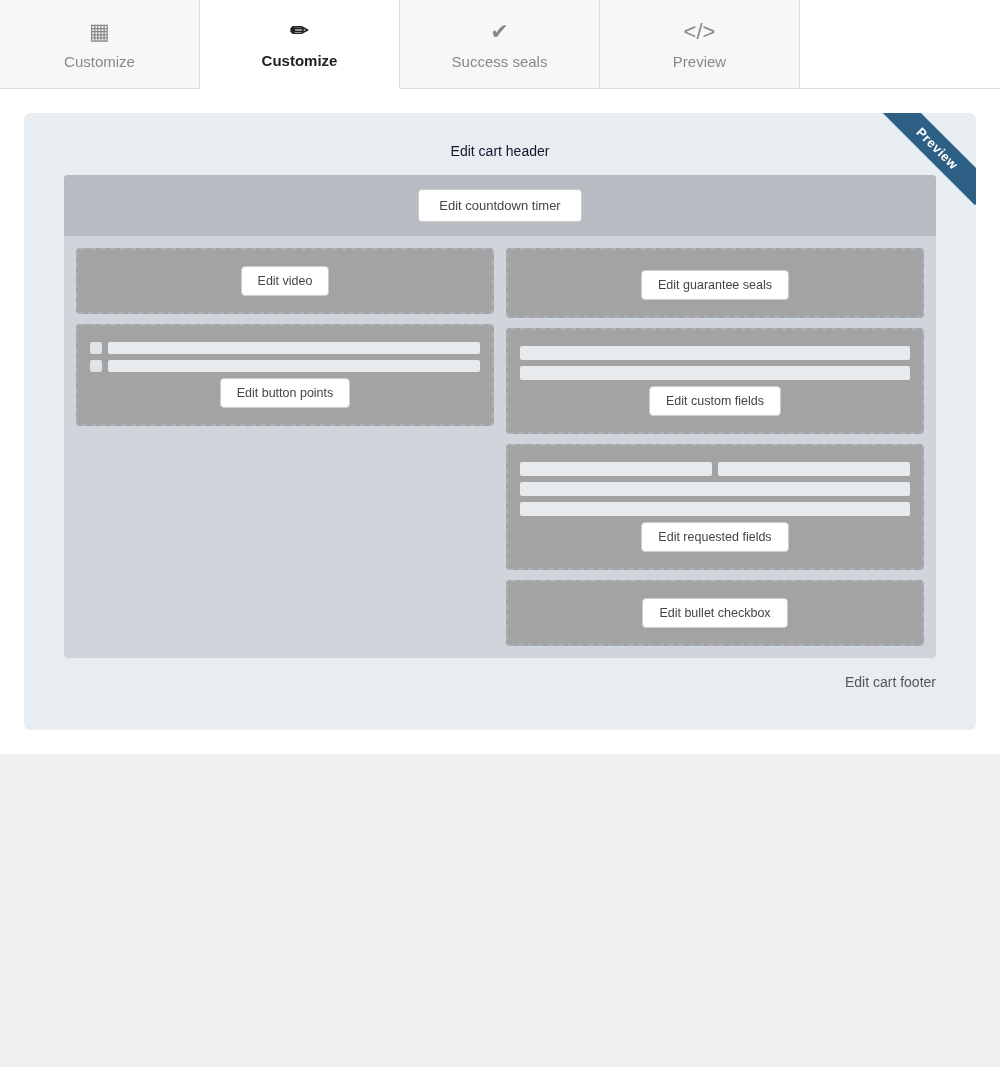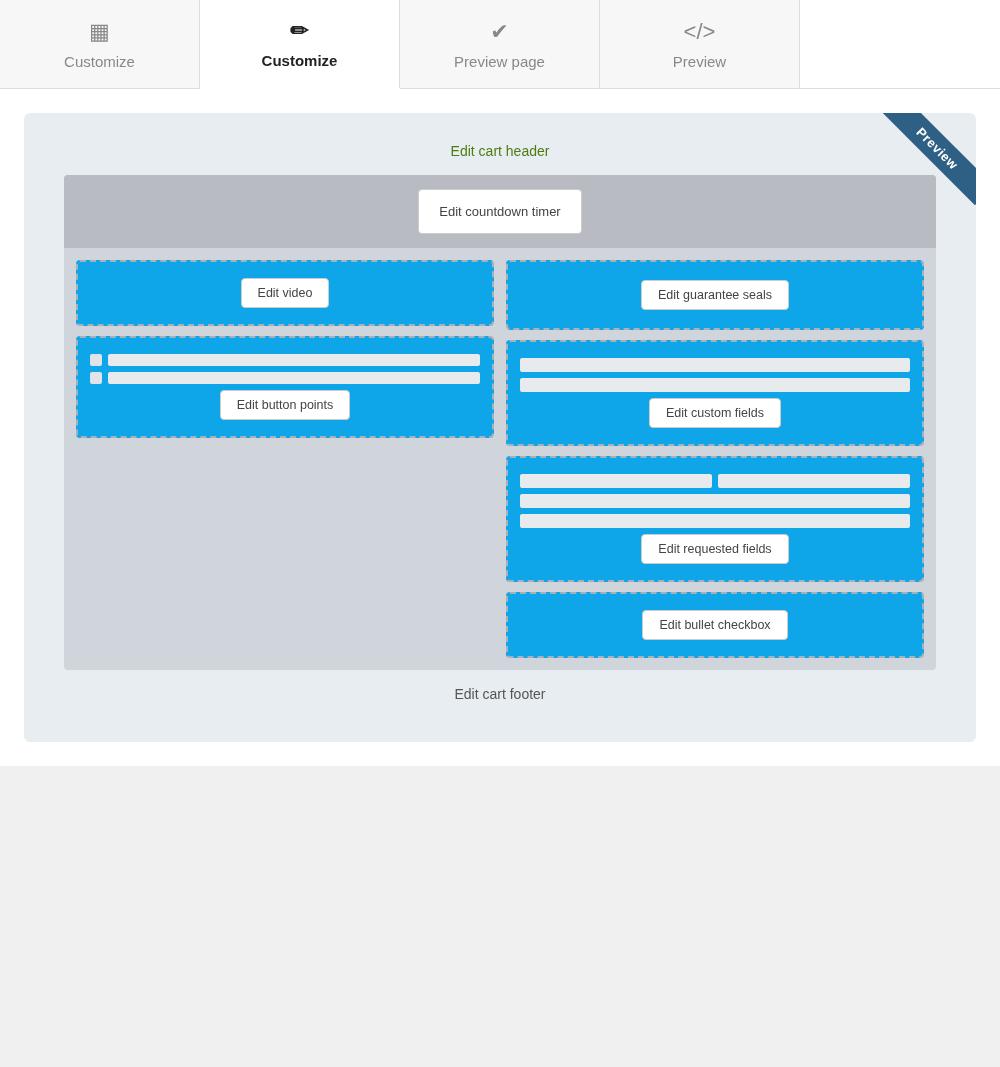--- a/index.html
+++ b/index.html
@@ -77,21 +77,21 @@
       padding: 6px 40px;
       transform: rotate(45deg);
       transform-origin: center center;
       letter-spacing: 0.5px;
     }
 
     
     .cart-header-label {
       text-align: center;
       font-size: 14px;
-      color: #4d7c0f;
+      color: #0f172a;
       margin-bottom: 16px;
       cursor: pointer;
     }
 
     
     .cart-box {
       background: #d0d5db;
       border-radius: 4px;
       overflow: hidden;
     }
@@ -101,21 +101,21 @@
       background: #b8bcc2;
       padding: 14px 20px;
       display: flex;
       align-items: center;
       justify-content: center;
     }
     .countdown-btn {
       background: #fff;
       border: 1px solid #ccc;
       border-radius: 4px;
-      padding: 14px 20px;
+      padding: 8px 20px;
       font-size: 13px;
       color: #444;
       cursor: pointer;
     }
 
     
     .cart-columns {
       display: flex;
       padding: 12px;
       gap: 12px;
@@ -134,26 +134,26 @@
       flex: 1;
       display: flex;
       flex-direction: column;
       gap: 10px;
     }
 
     
     .section-box {
       border: 2px dashed #aab0b8;
       border-radius: 4px;
-      background: #0ea5e9;
+      background: #a3a3a3;
       padding: 16px 12px;
       display: flex;
       flex-direction: column;
       align-items: center;
-      justify-content: center;
+      justify-content: flex-end;
       cursor: pointer;
       position: relative;
     }
 
     .edit-btn {
       background: #fff;
       border: 1px solid #ccc;
       border-radius: 4px;
       padding: 7px 16px;
       font-size: 12.5px;
@@ -215,21 +215,21 @@
     }
     .mock-radio-line {
       height: 12px;
       background: #e8ebee;
       border-radius: 2px;
       flex: 1;
     }
 
     
     .cart-footer-label {
-      text-align: center;
+      text-align: right;
       font-size: 14px;
       color: #555;
       margin-top: 16px;
       cursor: pointer;
     }
 
     
     .section-box.guarantee {
       min-height: 70px;
     }
@@ -261,21 +261,21 @@
   <div class="tab-item">
     <span class="tab-icon">▦</span>
     <span>Customize</span>
   </div>
   <div class="tab-item active">
     <span class="tab-icon">✏</span>
     <span>Customize</span>
   </div>
   <div class="tab-item">
     <span class="tab-icon">✔</span>
-    <span>Preview page</span>
+    <span>Success seals</span>
   </div>
   <div class="tab-item">
     <span class="tab-icon">&lt;/&gt;</span>
     <span>Preview</span>
   </div>
 </div>
 
 <div class="main-content">
   <div class="canvas-wrapper">
 

